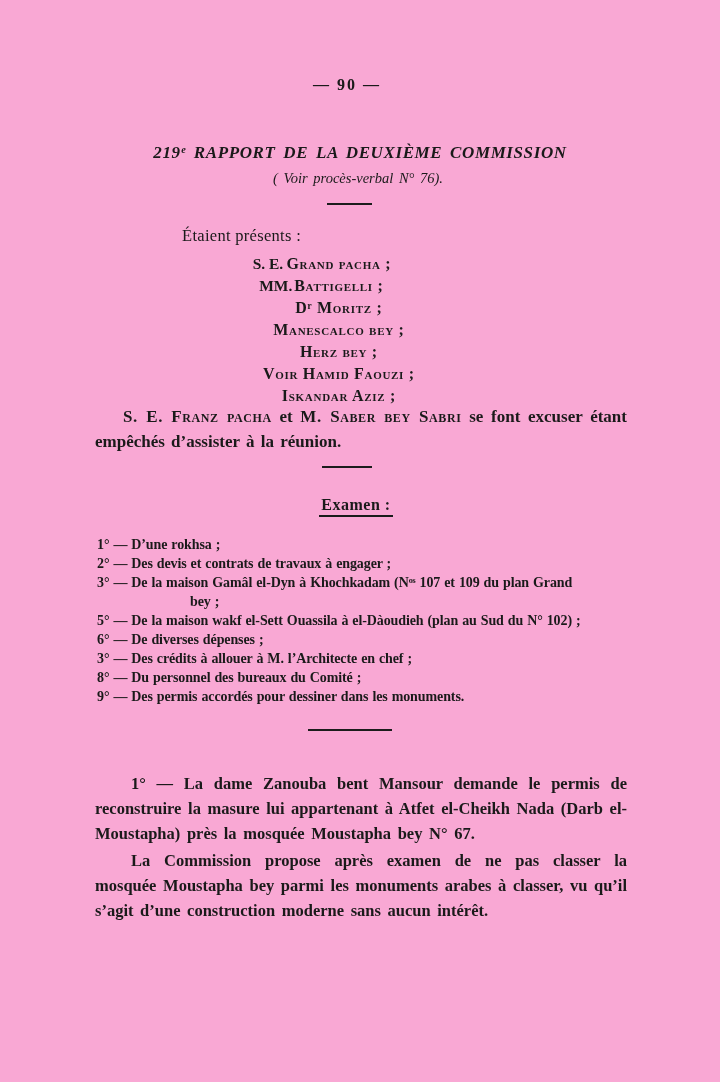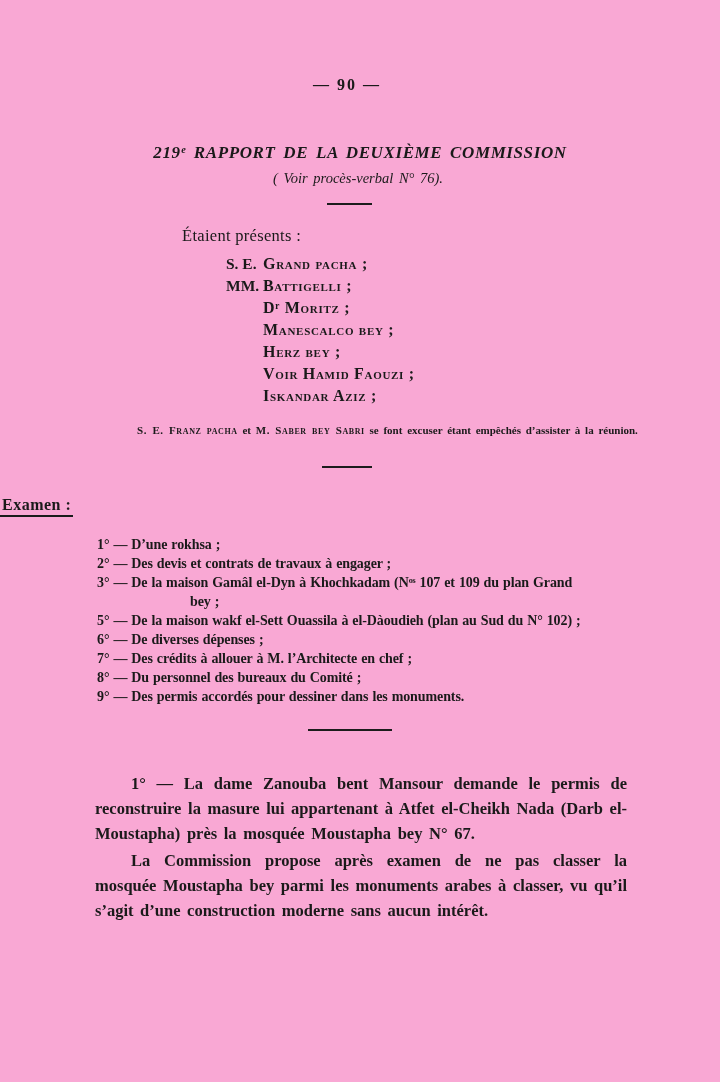--- a/index.html
+++ b/index.html
@@ -27,36 +27,36 @@
   }
   .rule{position:absolute;height:2px;background:#1c1c1c;}
   .rule1{top:203px;left:327px;width:45px;}
   .rule2{top:466px;left:322px;width:50px;}
   .rule3{top:729px;left:308px;width:84px;}
   .present-intro{
     position:absolute;top:226px;left:163px;
     font-size:16.5px;letter-spacing:0.3px;margin-left:19px;
   }
   .attendees{position:absolute;top:253px;left:226px;}
-  .attendee-row{height:22px;line-height:22px;white-space:nowrap;}
+  .attendee-row{height:22px;line-height:22px;white-space:nowrap;text-align:center;}
   .attendee-prefix{
     display:inline-block;width:37px;
     font-weight:700;font-size:15.5px;
   }
   .attendee-name{
     font-variant:small-caps;font-weight:700;font-size:16px;letter-spacing:0.7px;
   }
   .sc{font-variant:small-caps;letter-spacing:0.6px;}
   .excuse{
-    position:absolute;top:404px;left:95px;width:532px;margin:14px;
-    font-size:11px;line-height:25px;text-align:justify;text-indent:28px;
+    position:absolute;top:404px;left:95px;width:532px;margin:0;
+    font-size:17px;line-height:25px;text-align:justify;text-indent:28px;
     font-weight:700;word-spacing:2px;
   }
   .examen-heading{
-    position:absolute;top:496px;left:0;width:712px;
+    position:absolute;top:496px;left:0;width:712px;text-align:center;
   }
   .examen-heading span{
     display:inline-block;font-weight:700;font-size:16px;letter-spacing:0.5px;
     border-bottom:2px solid #1a1a1a;padding:0 2px 1px 2px;
   }
   .examen-list{
     position:absolute;top:535px;left:97px;width:545px;
     font-weight:700;font-size:14px;letter-spacing:-0.1px;word-spacing:0.6px;
   }
   .examen-line{height:19px;line-height:19px;white-space:nowrap;}
@@ -115,21 +115,21 @@
     <span>Examen :</span>
   </div>
 
   <div class="examen-list">
     <div class="examen-line">1° — D’une rokhsa ;</div>
     <div class="examen-line">2° — Des devis et contrats de travaux à engager ;</div>
     <div class="examen-line">3° — De la maison Gamâl el-Dyn à Khochkadam (Nᵒˢ 107 et 109 du plan Grand</div>
     <div class="examen-line wrap-line">bey ;</div>
     <div class="examen-line">5° — De la maison wakf el-Sett Ouassila à el-Dàoudieh (plan au Sud du N° 102) ;</div>
     <div class="examen-line">6° — De diverses dépenses ;</div>
-    <div class="examen-line">7° — Des crédits à allouer à M. l’Architecte en chef ;</div>
+    <div class="examen-line">3° — Des crédits à allouer à M. l’Architecte en chef ;</div>
     <div class="examen-line">8° — Du personnel des bureaux du Comité ;</div>
     <div class="examen-line">9° — Des permis accordés pour dessiner dans les monuments.</div>
   </div>
 
   <div class="rule rule3"></div>
 
   <p class="body-para p1">1° — La dame Zanouba bent Mansour demande le permis de reconstruire la masure lui appartenant à Atfet el-Cheikh Nada (Darb el-Moustapha) près la mosquée Moustapha bey N° 67.</p>
   <p class="body-para p2">La Commission propose après examen de ne pas classer la mosquée Moustapha bey parmi les monuments arabes à classer, vu qu’il s’agit d’une construction moderne sans aucun intérêt.</p>
 
 </div>

